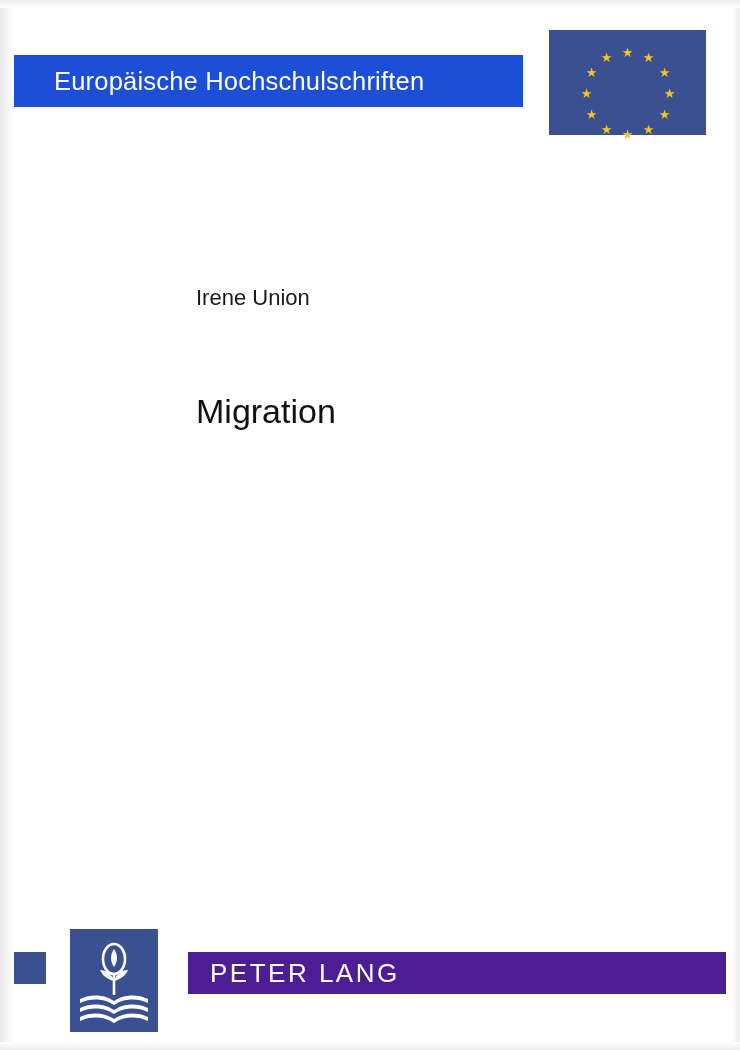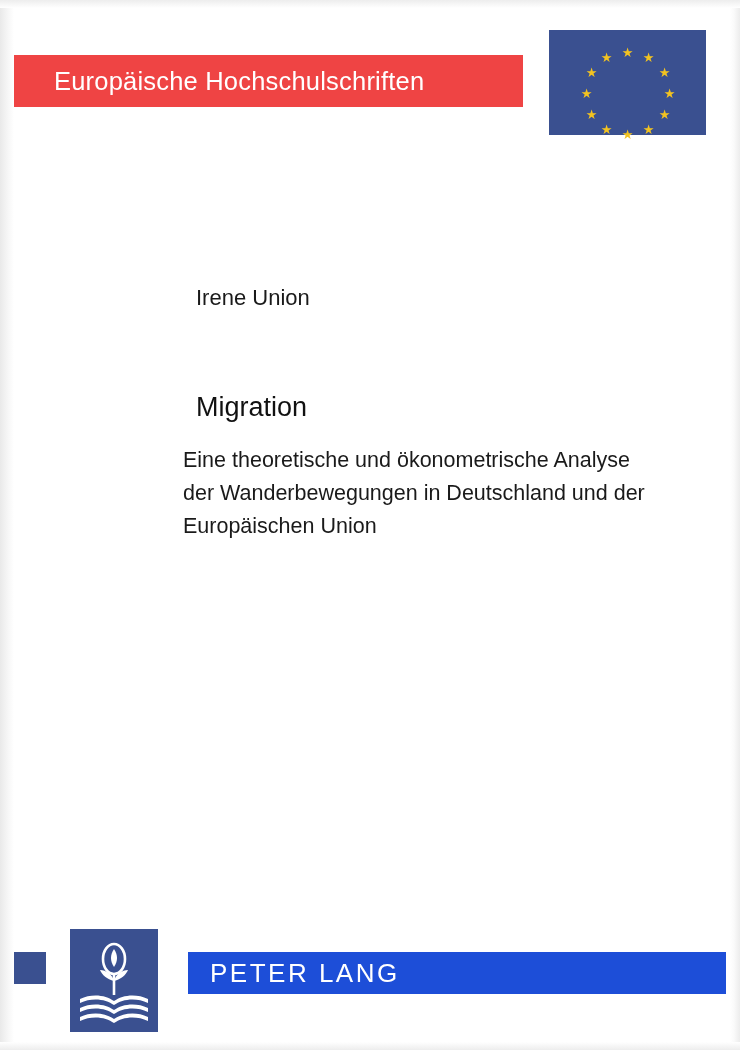--- a/index.html
+++ b/index.html
@@ -43,21 +43,21 @@
     background: linear-gradient(to top, #ededed, #ffffff);
   }
 
   
   .series-banner {
     position: absolute;
     left: 14px;
     top: 55px;
     width: 509px;
     height: 52px;
-    background: #ef4444;
+    background: #1d4ed8;
     display: flex;
     align-items: center;
     text-align: right;
   }
   .series-banner-text {
     color: #ffffff;
     font-size: 25.5px;
     letter-spacing: 0.2px;
     padding-left: 40px;
     white-space: nowrap;
@@ -87,21 +87,21 @@
     position: absolute;
     left: 196px;
     top: 285px;
     font-size: 22px;
     color: #1a1a1a;
   }
   .title {
     position: absolute;
     left: 196px;
     top: 392px;
-    font-size: 27px;
+    font-size: 34px;
     color: #111111;
   }
   .subtitle {
     position: absolute;
     left: 183px;
     top: 444px;
     width: 470px;
     font-size: 21.5px;
     line-height: 33px;
     color: #1a1a1a;
@@ -123,21 +123,21 @@
     width: 88px;
     height: 103px;
     background: #3a5090;
   }
   .publisher-banner {
     position: absolute;
     left: 188px;
     top: 952px;
     width: 538px;
     height: 42px;
-    background: #1d4ed8;
+    background: #4c1d95;
     display: flex;
     align-items: center;
   }
   .publisher-text {
     color: #ffffff;
     font-size: 26px;
     letter-spacing: 2.5px;
     padding-left: 22px;
     white-space: nowrap;
   }
@@ -166,21 +166,20 @@
     <span class="eu-star" style="left:72px; top:98px;">★</span>
     <span class="eu-star" style="left:51px; top:93px;">★</span>
     <span class="eu-star" style="left:36px; top:78px;">★</span>
     <span class="eu-star" style="left:31px; top:57px;">★</span>
     <span class="eu-star" style="left:36px; top:36px;">★</span>
     <span class="eu-star" style="left:51px; top:21px;">★</span>
   </div>
 
   <div class="author">Irene Union</div>
   <div class="title">Migration</div>
-  <div class="subtitle">Eine theoretische und ökonometrische Analyse der Wanderbewegungen in Deutschland und der Europäischen Union</div>
 
   <div class="small-blue-square"></div>
 
   <div class="logo-box">
     <svg width="88" height="103" viewBox="0 0 88 103">
 
       <ellipse cx="44" cy="30" rx="11" ry="15" fill="none" stroke="#ffffff" stroke-width="2.6"></ellipse>
       <path d="M44 20 C40 26, 40 32, 44 38 C48 32, 48 26, 44 20 Z" fill="#ffffff"></path>
       <line x1="44" y1="45" x2="44" y2="66" stroke="#ffffff" stroke-width="2.6"></line>
       <path d="M44 52 C37 50, 32 46, 30 41 C36 41, 42 45, 44 52 Z" fill="#ffffff"></path>

